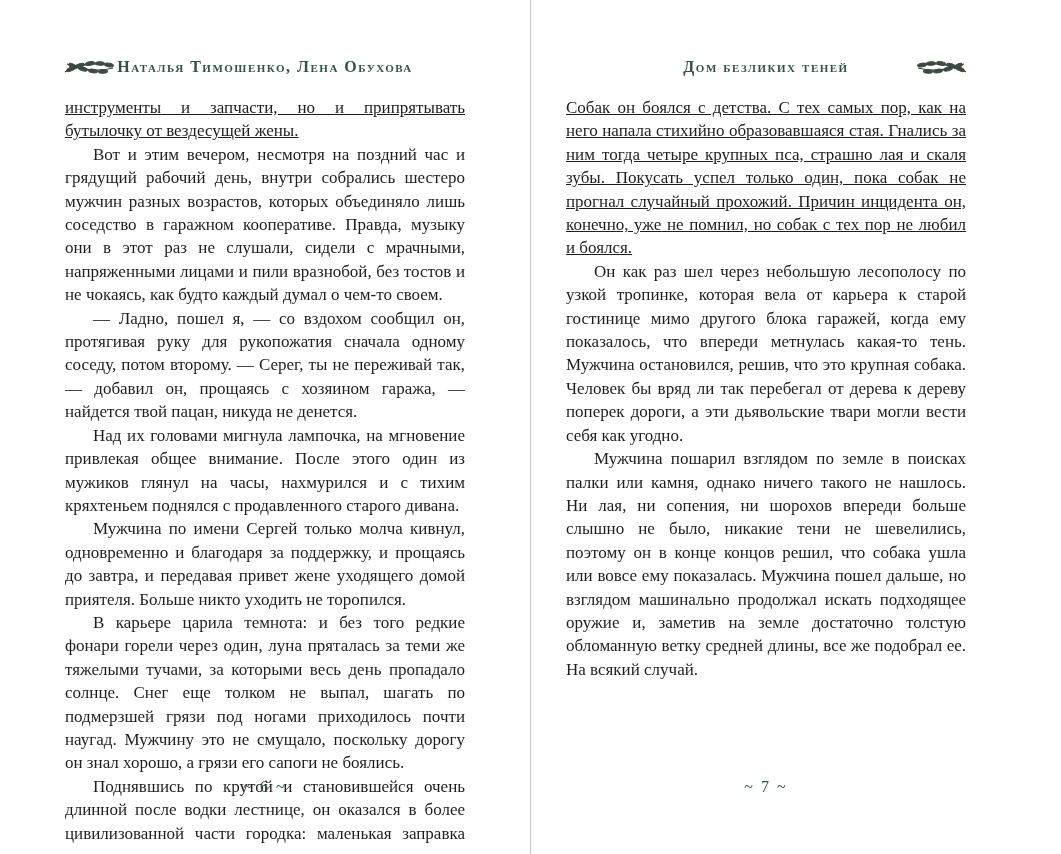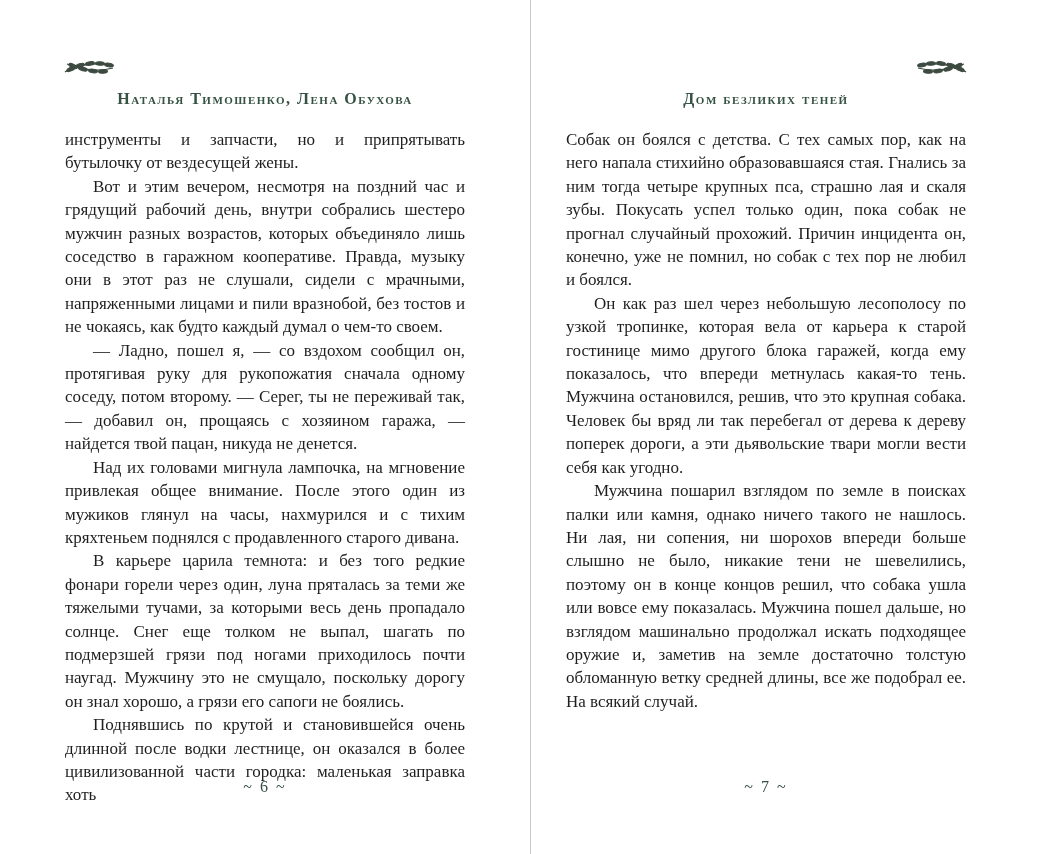--- a/index.html
+++ b/index.html
@@ -29,21 +29,21 @@
   .page.left  { left: 0; }
   .page.right { left: 501px; }
   .page-inner {
     position: relative;
     margin: 0 auto;
     width: 400px;
     height: 100%;
   }
   .page-header {
     position: relative;
-    padding-top: 88px;
+    padding-top: 56px;
     height: 34px;
   }
   .running-head {
     text-align: center;
     font-variant: small-caps;
     font-weight: bold;
     font-size: 16px;
     letter-spacing: 1.5px;
     color: #355244;
     line-height: 22px;
@@ -57,21 +57,21 @@
   .page-body {
     margin-top: 6px;
     text-align: justify;
     font-size: 17px;
     line-height: 23.4px;
   }
   .page-body p {
     margin: 0;
     text-indent: 28px;
   }
-  .page-body p:first-child { text-indent: 0; }
+  .page-body p:first-child { text-indent: 0; text-decoration: underline; }
   .page-number {
     position: absolute;
     bottom: 58px;
     left: 0;
     width: 100%;
     text-align: center;
     font-size: 16px;
     color: #355244;
     letter-spacing: 2px;
   }
@@ -99,20 +99,21 @@
             <ellipse cx="40" cy="15.5" rx="4.5" ry="1.8" transform="rotate(-4 40 15.5)"></ellipse>
           </g>
         </svg>
         <div class="running-head">Наталья Тимошенко, Лена Обухова</div>
       </div>
       <div class="page-body">
           <p>инструменты и запчасти, но и припрятывать бутылочку от вездесущей жены.</p>
           <p>Вот и этим вечером, несмотря на поздний час и грядущий рабочий день, внутри собрались шестеро мужчин разных возрастов, которых объединяло лишь соседство в гаражном кооперативе. Правда, музыку они в этот раз не слушали, сидели с мрачными, напряженными лицами и пили вразнобой, без тостов и не чокаясь, как будто каждый думал о чем-то своем.</p>
           <p>— Ладно, пошел я, — со вздохом сообщил он, протягивая руку для рукопожатия сначала одному соседу, потом второму. — Серег, ты не переживай так, — добавил он, прощаясь с хозяином гаража, — найдется твой пацан, никуда не денется.</p>
           <p>Над их головами мигнула лампочка, на мгновение привлекая общее внимание. После этого один из мужиков глянул на часы, нахмурился и с тихим кряхтеньем поднялся с продавленного старого дивана.</p>
+          <p>Мужчина по имени Сергей только молча кивнул, одновременно и благодаря за поддержку, и прощаясь до завтра, и передавая привет жене уходящего домой приятеля. Больше никто уходить не торопился.</p>
           <p>В карьере царила темнота: и без того редкие фонари горели через один, луна пряталась за теми же тяжелыми тучами, за которыми весь день пропадало солнце. Снег еще толком не выпал, шагать по подмерзшей грязи под ногами приходилось почти наугад. Мужчину это не смущало, поскольку дорогу он знал хорошо, а грязи его сапоги не боялись.</p>
           <p>Поднявшись по крутой и становившейся очень длинной после водки лестнице, он оказался в более цивилизованной части городка: маленькая заправка хоть</p>
         </div>
       <div class="page-number">~ 6 ~</div>
     </div>
   </div>
 
   <div class="center-divider"></div>
 
   <div class="page right">

